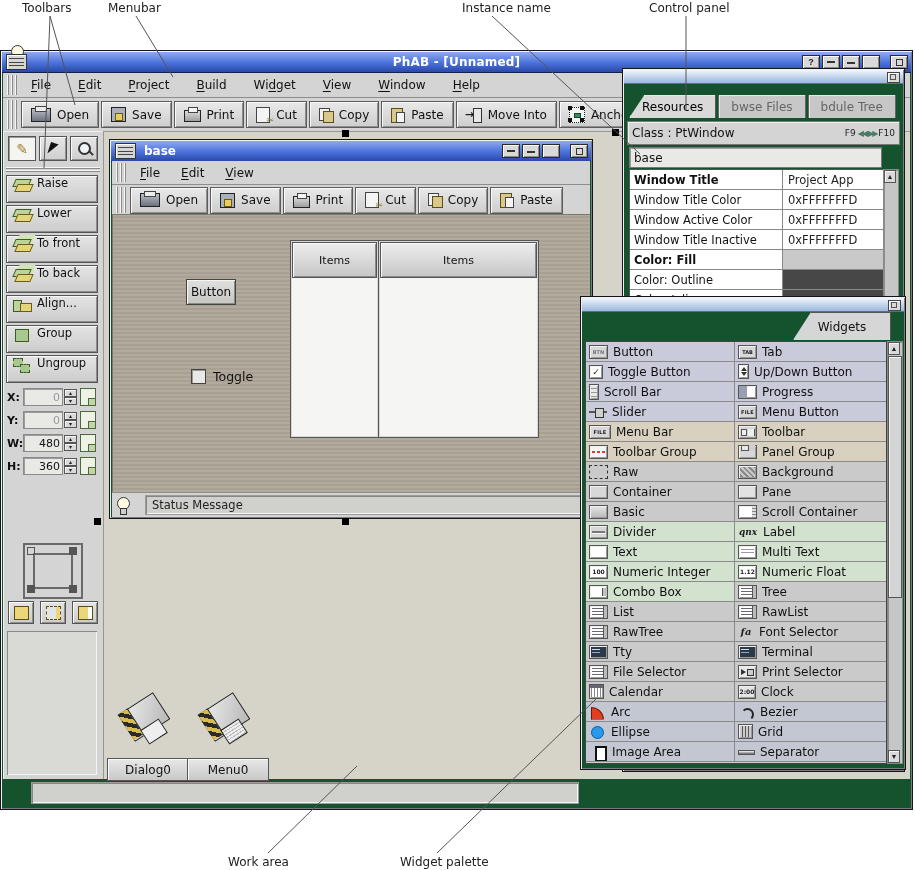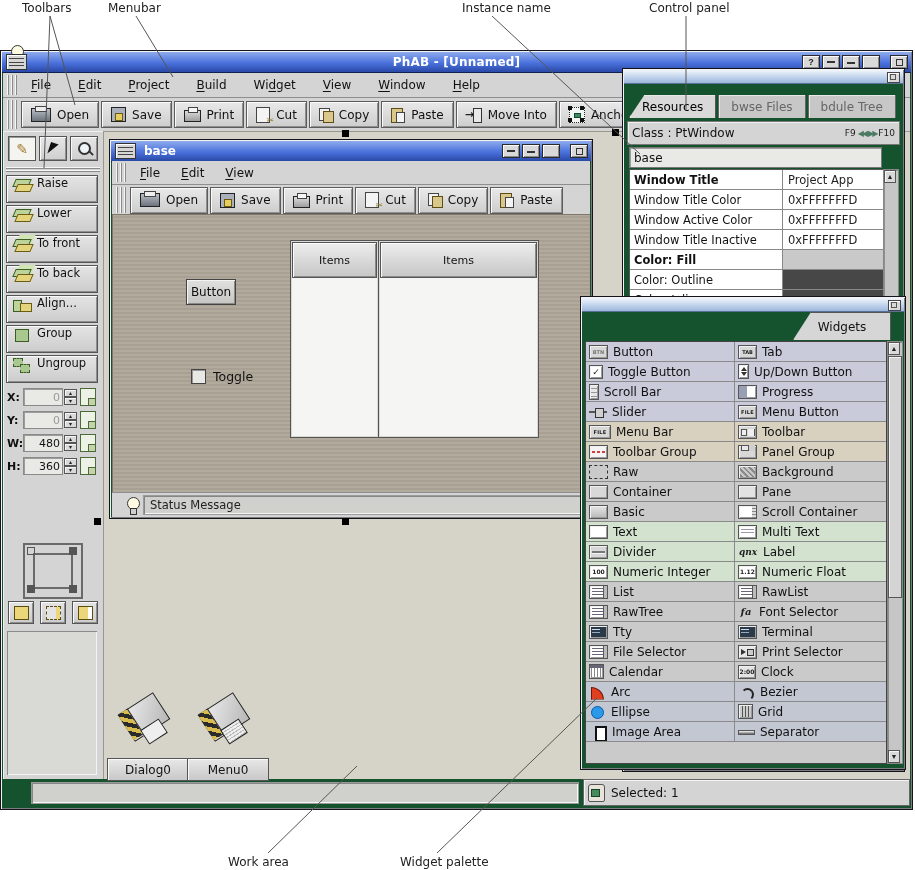--- a/index.html
+++ b/index.html
@@ -137,21 +137,21 @@
   .pbtn{position:absolute;left:74px;top:65px;width:48px;height:24px;background:linear-gradient(#e0e0de,#c6c6c2);
       border:1px solid #444;box-shadow:inset 1px 1px 0 #f4f4f4,inset -1px -1px 0 #8a8a8a;
       font-size:12px;color:#111;display:flex;align-items:center;justify-content:center;}
   .ptoggle{position:absolute;left:79px;top:155px;display:flex;align-items:center;gap:7px;font-size:12.5px;color:#111;}
   .ptoggle .box{width:13px;height:13px;background:#e8e8e4;border:1px solid #444;box-shadow:inset 1px 1px 0 #999;}
   .plist{position:absolute;top:26px;background:#f5f5f3;border:1px solid #555;box-shadow:0 0 0 1px #d8d8d4 inset;}
   .plist .hdr{height:34px;margin:1px;background:linear-gradient(#ededed,#c6c6c6);border:1px solid #555;
       box-shadow:inset 1px 1px 0 #fafafa,inset -1px -1px 0 #8a8a8a;display:flex;align-items:center;justify-content:center;
       font-size:11px;color:#111;}
   .base-status{position:absolute;left:2px;right:2px;top:352px;height:24px;background:#d4d4d4;border-top:1px solid #8e8e8e;
-      display:flex;align-items:center;gap:4px;padding-left:14px;}
+      display:flex;align-items:center;gap:16px;padding-left:4px;}
   .base-status .field{flex:1;margin-right:6px;height:18px;display:flex;align-items:center;padding-left:6px;font-size:11.5px;color:#222;}
   .handle{position:absolute;width:7px;height:7px;background:#000;z-index:15;}
 
   
   .module{position:absolute;width:80px;}
   .mod-icon{position:relative;width:62px;height:60px;margin-left:8px;}
   .mod-icon .body{position:absolute;left:8px;top:10px;width:40px;height:30px;background:linear-gradient(135deg,#f0f0f0,#b8b8b8);
       border:1px solid #222;transform:rotate(-33deg);}
   .mod-icon .stripe{position:absolute;left:-1px;top:-1px;width:11px;height:30px;
       background:repeating-linear-gradient(45deg,#d8bc4e 0 4px,#2a2a2a 4px 8px);border-right:1px solid #222;}
@@ -563,24 +563,20 @@
             </div>
             <div class="page"></div>
           </div>
           <div class="mod-label">Menu0</div>
         </div>
       </div>
 
     
     <span class="main-status-bulb bulb"></span>
     <span class="main-status-field sunken"></span>
-    <div class="selected-panel">
-      <span class="hand-ic"></span>
-      <span>Selected: 1</span>
-    </div>
   </div>
 
   <div class="handle" style="left:342px;top:130px"></div>
   <div class="handle" style="left:612px;top:129px"></div>
   <div class="handle" style="left:94px;top:518px"></div>
   <div class="handle" style="left:342px;top:518px"></div>
 
   <div class="win" style="left:622px;top:68px;width:281px;height:702px;z-index:20">
     <div class="titlebar-thin">
       <span class="cp-smallbtn"></span>
@@ -732,46 +728,56 @@
             <span class="wi wi-basic"></span>
             <span>Basic</span>
           </div>
           <div class="pcell right g-gray">
             <span class="wi wi-scrollcontainer"></span>
             <span>Scroll Container</span>
           </div>
         </div>
         <div class="prow">
           <div class="pcell left g-green">
+            <span class="wi wi-divider"></span>
+            <span>Divider</span>
+          </div>
+          <div class="pcell right g-green">
+            <span class="wi wi-label">qnx</span>
+            <span>Label</span>
+          </div>
+        </div>
+        <div class="prow">
+          <div class="pcell left g-green">
             <span class="wi wi-text"></span>
             <span>Text</span>
           </div>
           <div class="pcell right g-green">
             <span class="wi wi-multitext"></span>
             <span>Multi Text</span>
           </div>
         </div>
         <div class="prow">
           <div class="pcell left g-green">
-            <span class="wi wi-divider"></span>
-            <span>Divider</span>
-          </div>
-          <div class="pcell right g-green">
-            <span class="wi wi-label">qnx</span>
-            <span>Label</span>
-          </div>
-        </div>
-        <div class="prow">
-          <div class="pcell left g-green">
             <span class="wi wi-numint">100</span>
             <span>Numeric Integer</span>
           </div>
           <div class="pcell right g-green">
             <span class="wi wi-numfloat">1.12</span>
             <span>Numeric Float</span>
+          </div>
+        </div>
+        <div class="prow">
+          <div class="pcell left g-green">
+            <span class="wi wi-combo"></span>
+            <span>Combo Box</span>
+          </div>
+          <div class="pcell right g-gray">
+            <span class="wi wi-tree"></span>
+            <span>Tree</span>
           </div>
         </div>
         <div class="prow">
           <div class="pcell left g-gray">
             <span class="wi wi-list"></span>
             <span>List</span>
           </div>
           <div class="pcell right g-gray">
             <span class="wi wi-rawlist"></span>
             <span>RawList</span>

